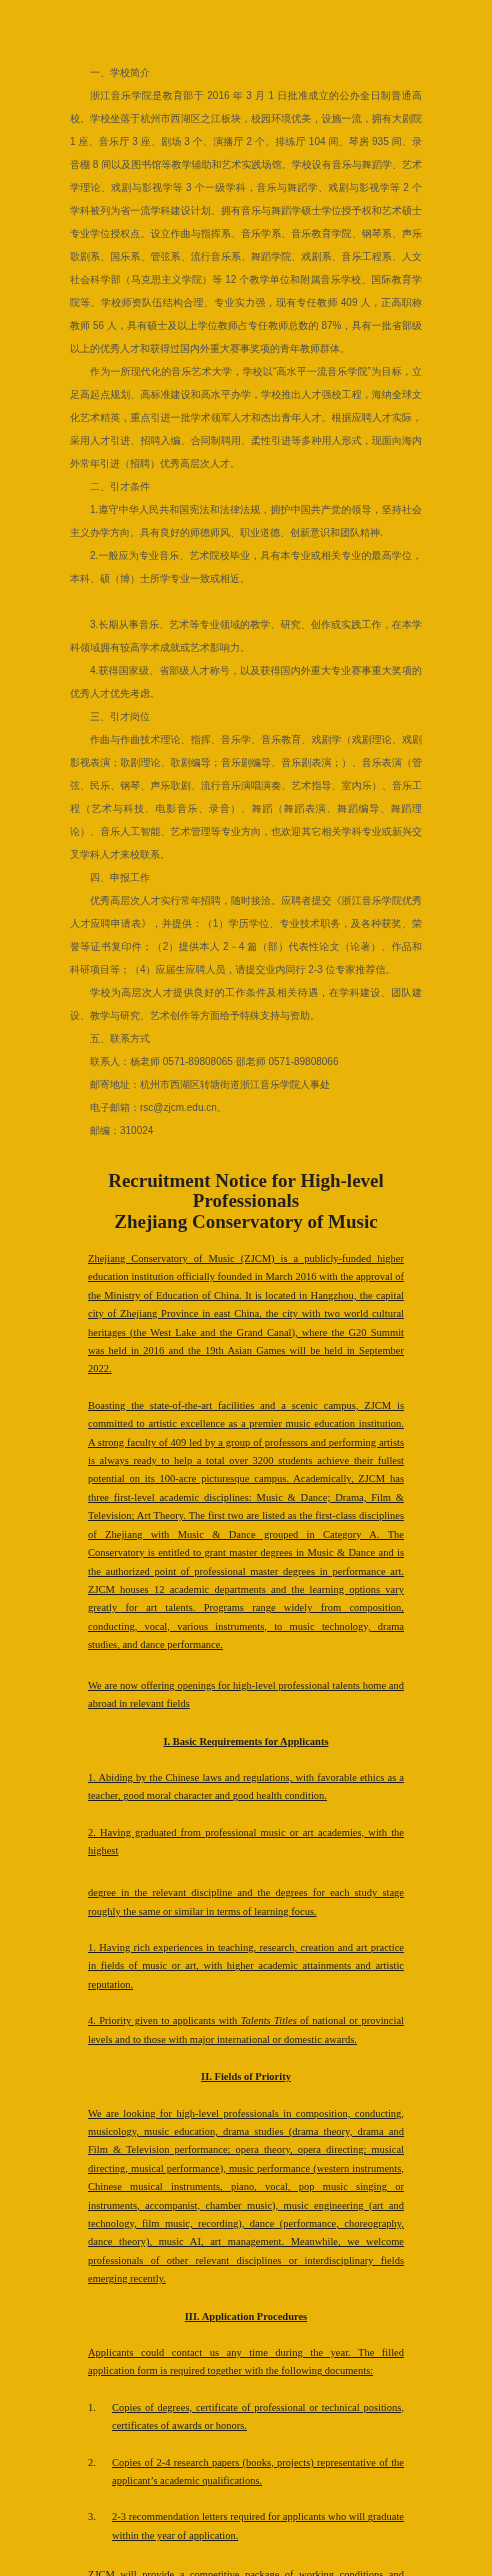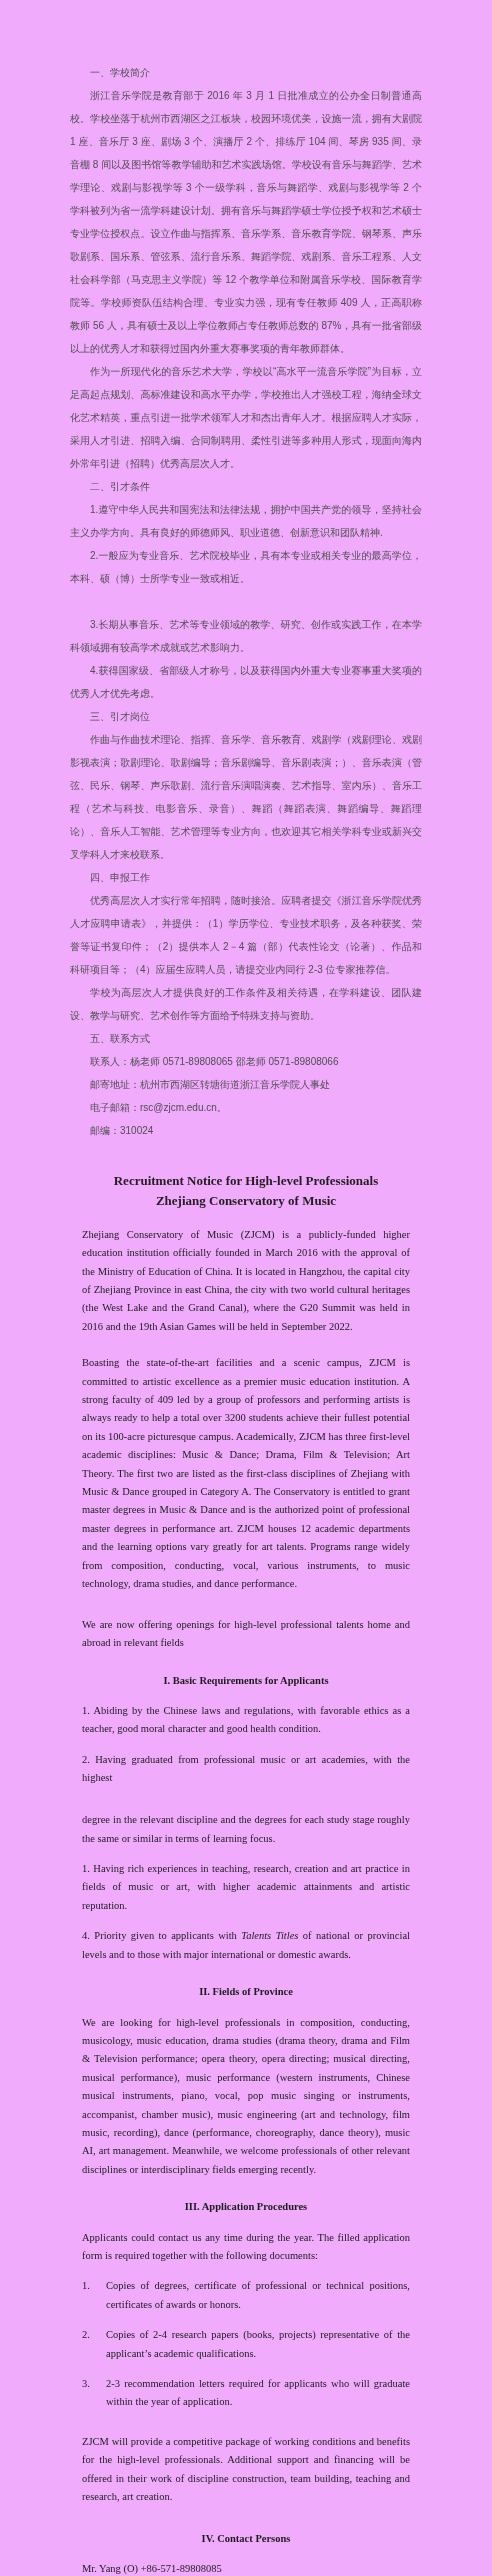--- a/index.html
+++ b/index.html
@@ -10,21 +10,21 @@
   body {
     width: 492px;
     height: 2576px;
     overflow: hidden;
   }
   .page {
     box-sizing: border-box;
     width: 492px;
     height: 2576px;
     padding: 61px 70px 0 70px;
-    background: #f0abfc;
+    background: #eab308;
   }
 
   
   .zh {
     font-family: "Liberation Sans", "DejaVu Sans", sans-serif;
     font-size: 10px;
     line-height: 23px;
     color: #4f4f4f;
     text-align: justify;
   }
@@ -43,29 +43,30 @@
   .en {
     font-family: "Liberation Serif", "DejaVu Serif", serif;
     font-size: 10.5px;
     line-height: 18.4px;
     color: #1c1c1c;
     text-align: justify;
   }
   .en .title-block {
     text-align: center;
     font-weight: bold;
-    font-size: 13px;
+    font-size: 19px;
     line-height: 20.5px;
     color: #241f1f;
     margin: 28.5px 0 14.3px 0;
   }
   .en p, .en h3 {
-    margin: 12px;
+    margin: 18px;
     padding: 0;
     font-size: 10.5px;
+    text-decoration: underline;
   }
   .en h3 {
     font-weight: bold;
     text-align: center;
   }
   .en .mb  { margin-bottom: 18px; }
   .en .mb2 { margin-bottom: 22.3px; }
   .en .mb3 { margin-bottom: 19px; }
   .en .gap-pagebreak { margin-bottom: 23.6px; }
   .en .mb4 { margin-bottom: 21px; }
@@ -126,21 +127,21 @@
     <p class="mb2">Boasting the state-of-the-art facilities and a scenic campus, ZJCM is committed to artistic excellence as a premier music education institution. A strong faculty of 409 led by a group of professors and performing artists is always ready to help a total over 3200 students achieve their fullest potential on its 100-acre picturesque campus. Academically, ZJCM has three first-level academic disciplines: Music &amp; Dance; Drama, Film &amp; Television; Art Theory. The first two are listed as the first-class disciplines of Zhejiang with Music &amp; Dance grouped in Category A. The Conservatory is entitled to grant master degrees in Music &amp; Dance and is the authorized point of professional master degrees in performance art. ZJCM houses 12 academic departments and the learning options vary greatly for art talents. Programs range widely from composition, conducting, vocal, various instruments, to music technology, drama studies, and dance performance.</p>
     <p class="mb3">We are now offering openings for high-level professional talents home and abroad in relevant fields</p>
 
     <h3>I. Basic Requirements for Applicants</h3>
     <p>1. Abiding by the Chinese laws and regulations, with favorable ethics as a teacher, good moral character and good health condition.</p>
     <p class="gap-pagebreak">2. Having graduated from professional music or art academies, with the highest</p>
     <p>degree in the relevant discipline and the degrees for each study stage roughly the same or similar in terms of learning focus.</p>
     <p>1. Having rich experiences in teaching, research, creation and art practice in fields of music or art, with higher academic attainments and artistic reputation.</p>
     <p class="mb3"><span>4. Priority given to applicants with </span><em>Talents Titles</em><span> of national or provincial levels and to those with major international or domestic awards.</span></p>
 
-    <h3>II. Fields of Province</h3>
+    <h3>II. Fields of Priority</h3>
     <p class="mb3">We are looking for high-level professionals in composition, conducting, musicology, music education, drama studies (drama theory, drama and Film &amp; Television performance; opera theory, opera directing; musical directing, musical performance), music performance (western instruments, Chinese musical instruments, piano, vocal, pop music singing or instruments, accompanist, chamber music), music engineering (art and technology, film music, recording), dance (performance, choreography, dance theory), music AI, art management. Meanwhile, we welcome professionals of other relevant disciplines or interdisciplinary fields emerging recently.</p>
 
     <h3>III. Application Procedures</h3>
     <p>Applicants could contact us any time during the year. The filled application form is required together with the following documents:</p>
     <p class="hang"><span class="num">1.</span><span>Copies of degrees, certificate of professional or technical positions, certificates of awards or honors.</span></p>
     <p class="hang"><span class="num">2.</span><span>Copies of 2-4 research papers (books, projects) representative of the applicant’s academic qualifications.</span></p>
     <p class="hang mb4"><span class="num">3.</span><span>2-3 recommendation letters required for applicants who will graduate within the year of application.</span></p>
     <p class="gap-pagebreak">ZJCM will provide a competitive package of working conditions and benefits for the high-level professionals. Additional support and financing will be offered in their work of discipline construction, team building, teaching and research, art creation.</p>
 
     <h3>IV. Contact Persons</h3>

